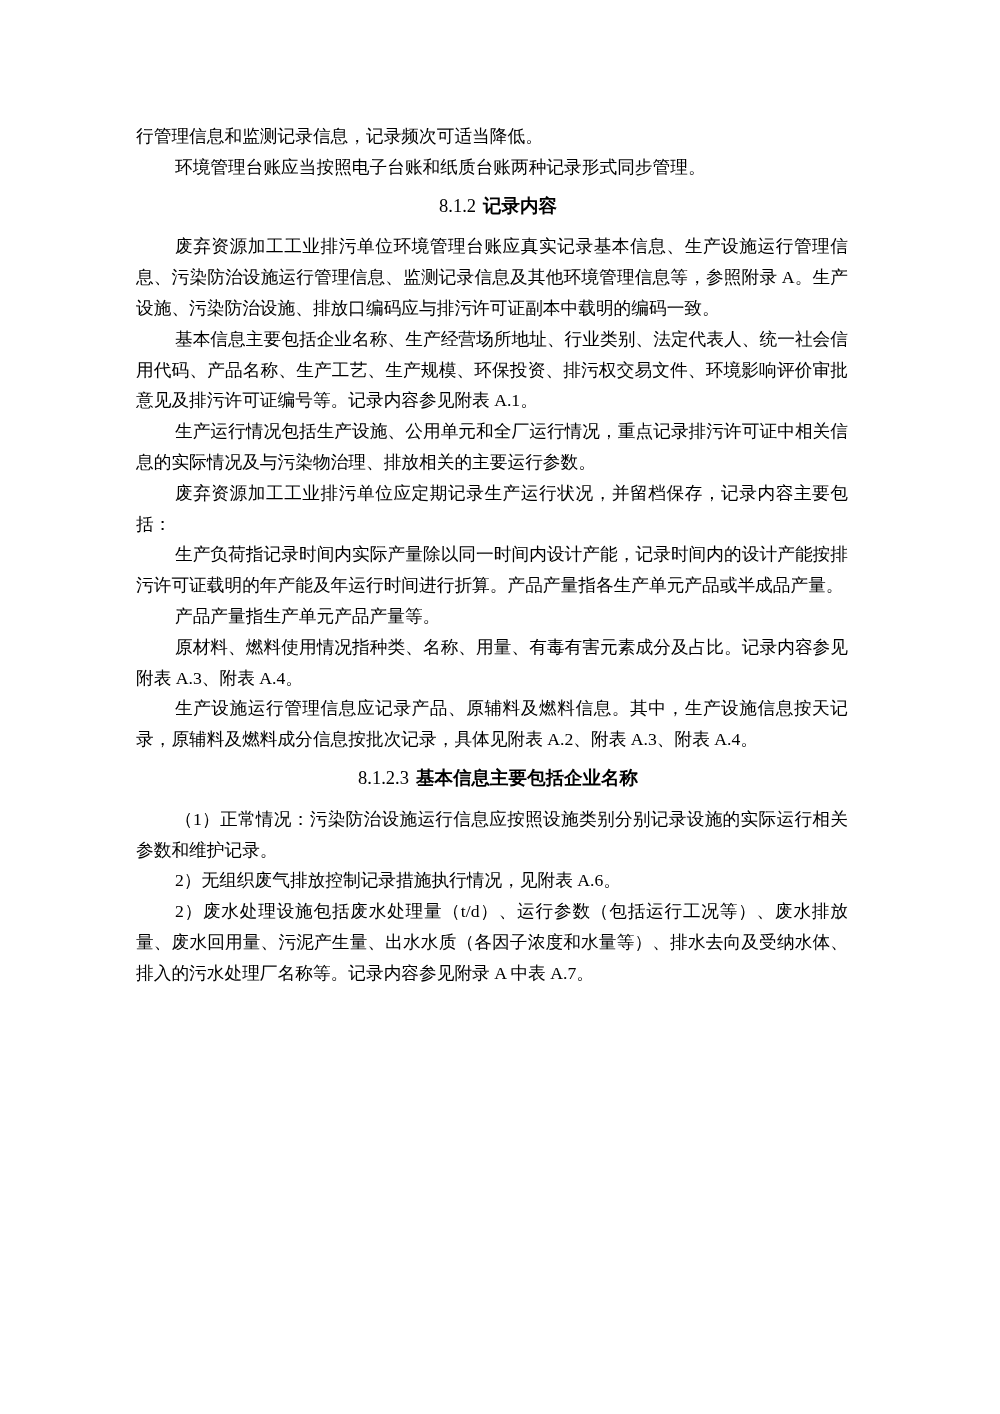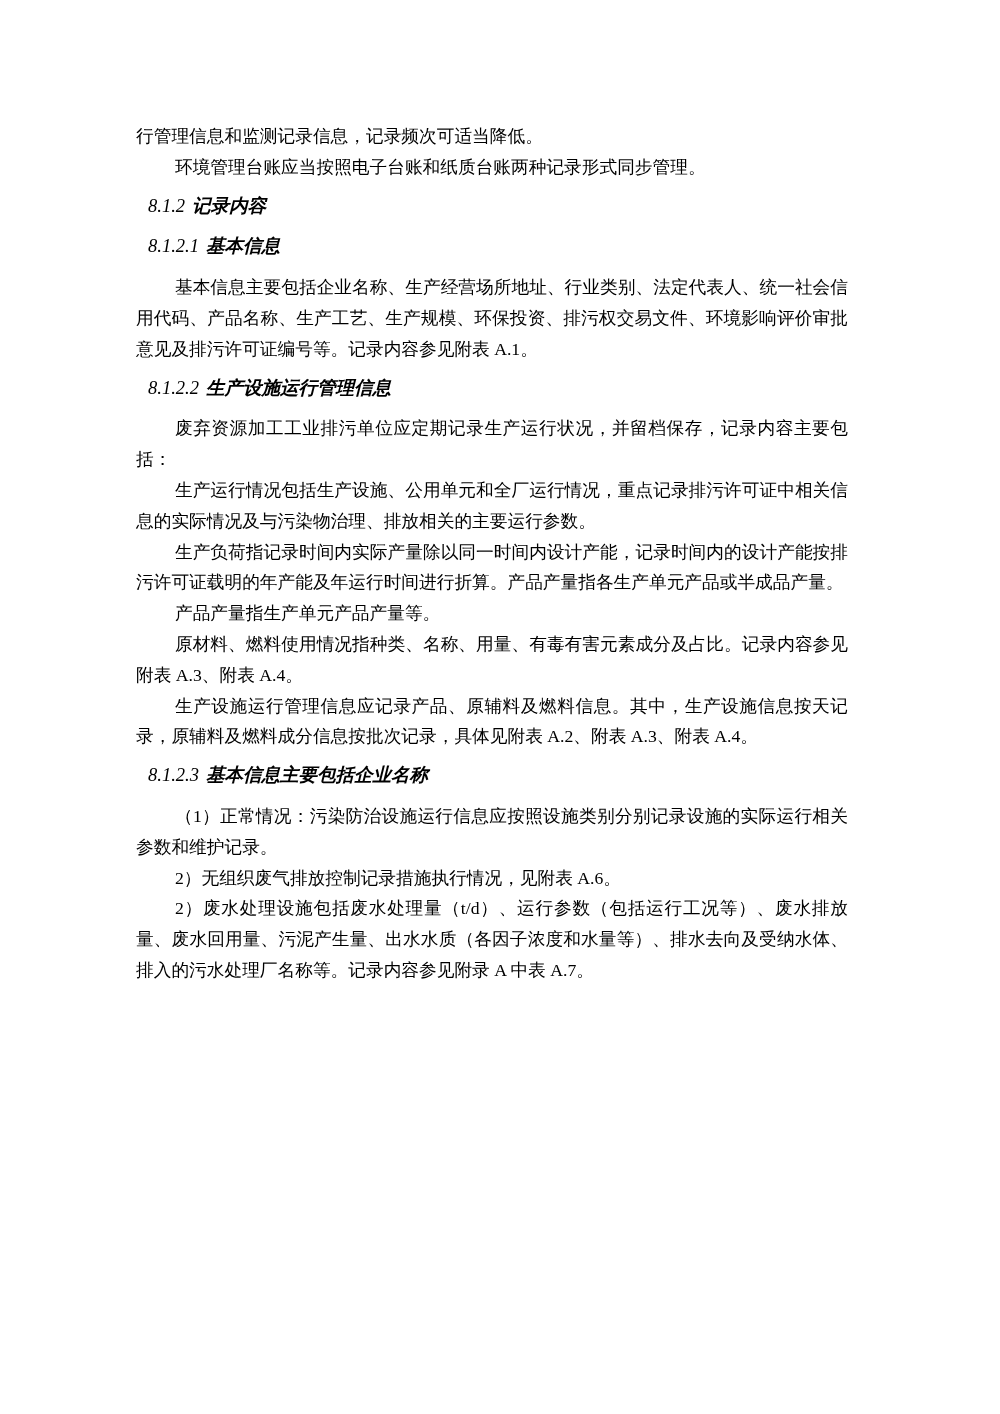--- a/index.html
+++ b/index.html
@@ -35,23 +35,22 @@
   }
   .content p.cut-line {
     text-align-last: justify;
   }
   .content h3.section-heading {
     margin: 8px 0 10px 0;
     padding-left: 12px;
     font-size: 18.5px;
     line-height: 30.8px;
     font-weight: normal;
-    text-align: left;
+    text-align: center;
     text-indent: 0;
-    font-style: italic;
   }
   .section-num {
     font-family: "Liberation Serif", "DejaVu Serif", serif;
     font-weight: normal;
   }
   .section-title {
     font-family: "Liberation Sans", "DejaVu Sans", sans-serif;
     font-weight: bold;
     margin-left: 7px;
   }
@@ -71,33 +70,28 @@
 <div class="page">
   <div class="content">
 
     <p class="continuation">行管理信息和监测记录信息，记录频次可适当降低。</p>
     <p>环境管理台账应当按照电子台账和纸质台账两种记录形式同步管理。</p>
 
     <h3 class="section-heading">
       <span class="section-num">8.1.2</span><span class="section-title">记录内容</span>
     </h3>
 
+    <p>废弃资源加工工业排污单位环境管理台账应真实记录基本信息、生产设施运行管理信息、污染防治设施运行管理信息、监测记录信息及其他环境管理信息等，参照附录 A。生产设施、污染防治设施、排放口编码应与排污许可证副本中载明的编码一致。</p>
 
-    <h3 class="section-heading">
-      <span class="section-num">8.1.2.1</span><span class="section-title">基本信息</span>
-    </h3>
 
     <p>基本信息主要包括企业名称、生产经营场所地址、行业类别、法定代表人、统一社会信用代码、产品名称、生产工艺、生产规模、环保投资、排污权交易文件、环境影响评价审批意见及排污许可证编号等。记录内容参见附表 A.1。</p>
 
-    <h3 class="section-heading">
-      <span class="section-num">8.1.2.2</span><span class="section-title">生产设施运行管理信息</span>
-    </h3>
 
+    <p>生产运行情况包括生产设施、公用单元和全厂运行情况，重点记录排污许可证中相关信息的实际情况及与污染物治理、排放相关的主要运行参数。</p>
     <p>废弃资源加工工业排污单位应定期记录生产运行状况，并留档保存，记录内容主要包括：</p>
-    <p>生产运行情况包括生产设施、公用单元和全厂运行情况，重点记录排污许可证中相关信息的实际情况及与污染物治理、排放相关的主要运行参数。</p>
     <p>生产负荷指记录时间内实际产量除以同一时间内设计产能，记录时间内的设计产能按排污许可证载明的年产能及年运行时间进行折算。产品产量指各生产单元产品或半成品产量。</p>
     <p>产品产量指生产单元产品产量等。</p>
     <p>原材料、燃料使用情况指种类、名称、用量、有毒有害元素成分及占比。记录内容参见附表 A.3、附表 A.4。</p>
     <p>生产设施运行管理信息应记录产品、原辅料及燃料信息。其中，生产设施信息按天记录，原辅料及燃料成分信息按批次记录，具体见附表 A.2、附表 A.3、附表 A.4。</p>
 
     <h3 class="section-heading">
       <span class="section-num">8.1.2.3</span><span class="section-title">基本信息主要包括企业名称</span>
     </h3>
 
     <p>（1）正常情况：污染防治设施运行信息应按照设施类别分别记录设施的实际运行相关参数和维护记录。</p>

